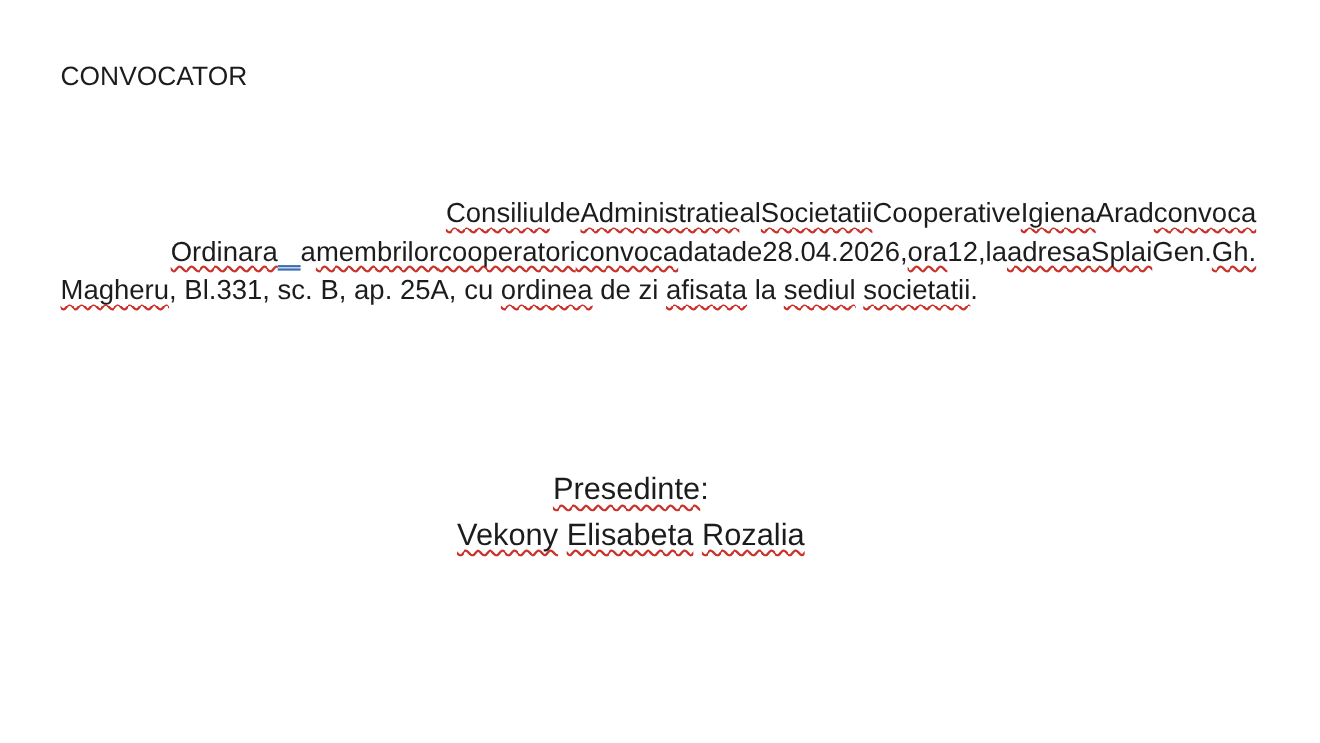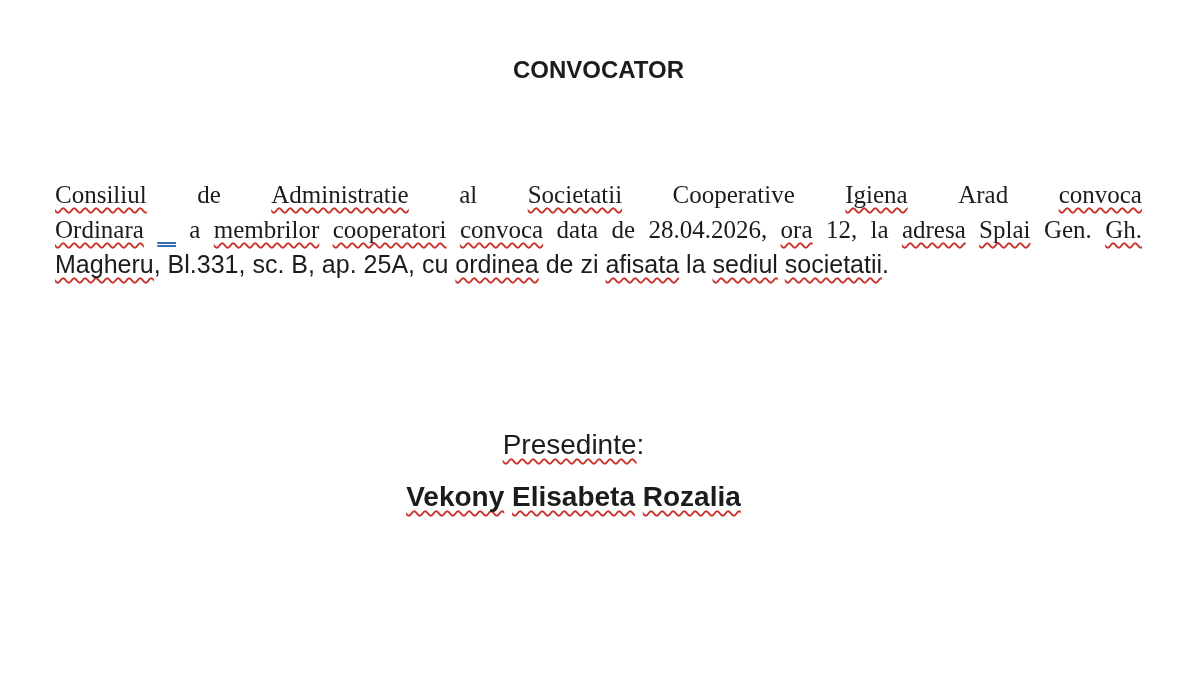--- a/index.html
+++ b/index.html
@@ -9,28 +9,28 @@
     overflow: hidden;
   }
   body {
     font-family: "Liberation Sans", "DejaVu Sans", sans-serif;
     color: var(--text-color, #1c1c1c);
   }
   .page { width: 1200px; height: 675px; padding: 52px 58px 0 55px; }
 
   .title {
     font-size: 24px;
-    font-weight: 700;
+    font-weight: 400;
     line-height: 35px;
-    text-align: center;
+    text-align: left;
   }
 
   .para { margin-top: 90px; font-size: 25px; }
   .line { line-height: 35px; white-space: nowrap; }
-  .jline { display: flex; justify-content: space-between; font-family: Liberation Serif, serif; }
+  .jline { display: flex; justify-content: flex-end; }
 
   .tok { display: inline; }
   .misspell {
     text-decoration-line: underline;
     text-decoration-style: wavy;
     text-decoration-color: var(--spell-color, #c9332b);
     text-decoration-thickness: 2px;
     text-underline-offset: 4px;
     text-decoration-skip-ink: none;
   }
@@ -43,21 +43,21 @@
     text-decoration-skip-ink: none;
   }
 
   .sig {
     margin-top: 145px;
     font-size: 28px;
     text-align: center;
     padding-right: 50px;
   }
   .sigline { line-height: 35px; }
-  .sig .name { margin-top: 17px; font-weight: bold; }
+  .sig .name { margin-top: 6px; }
 </style>
 </head>
 <body>
 
 <div class="page">
 
   <h1 class="title">CONVOCATOR</h1>
 
   <div class="para">
     <div class="line jline">

